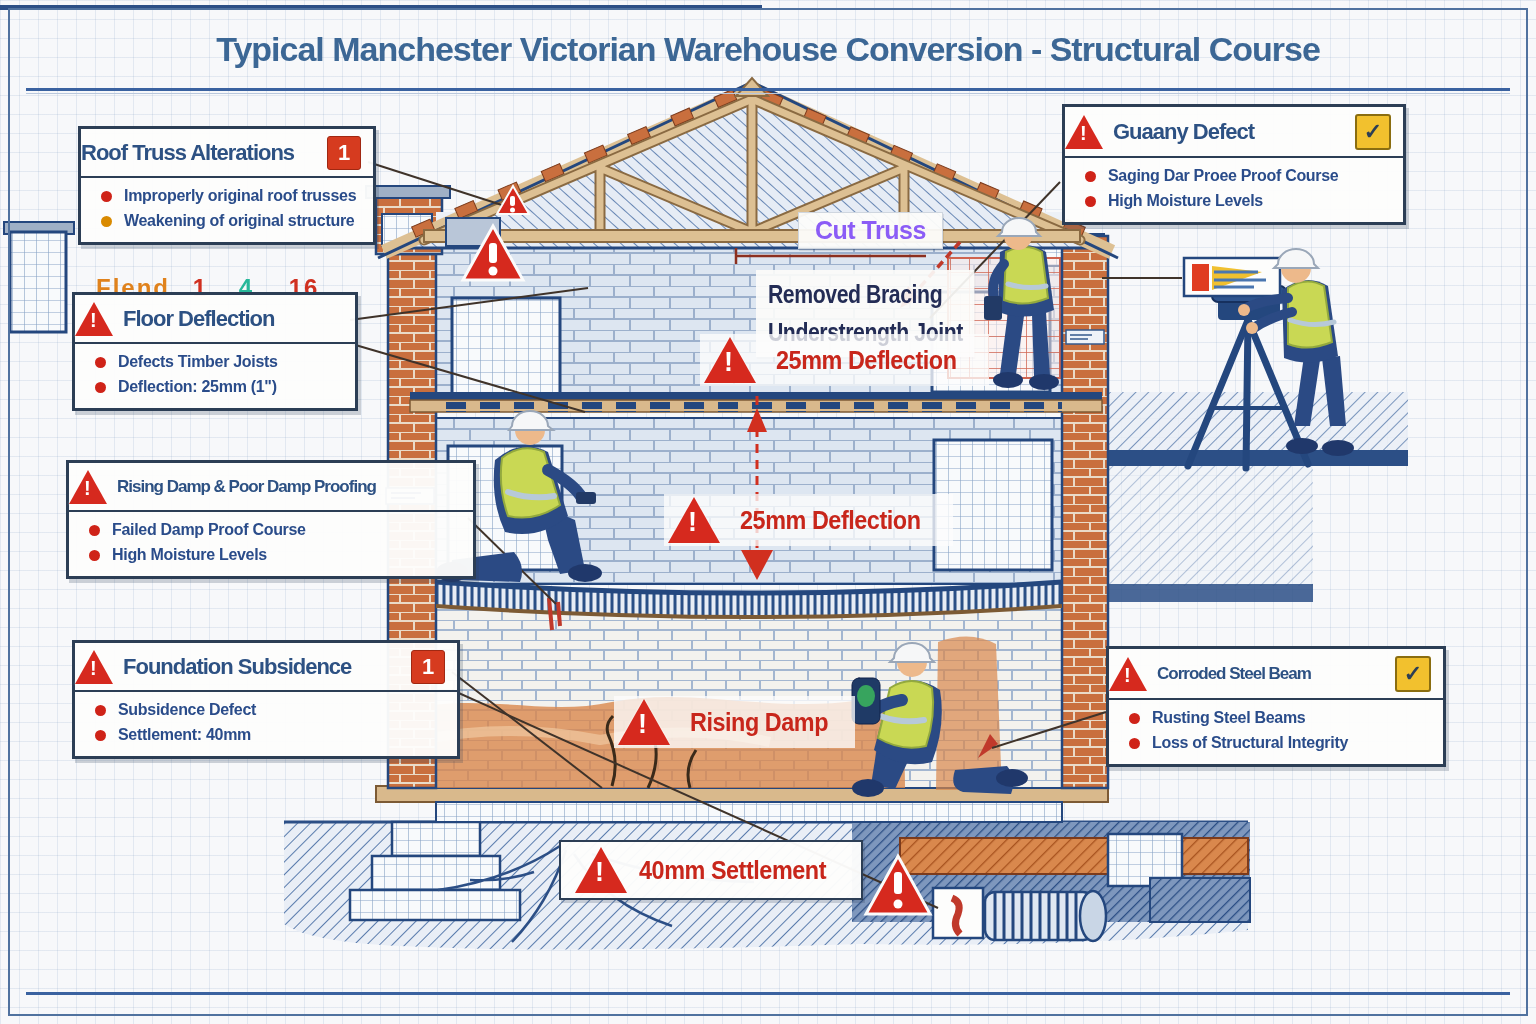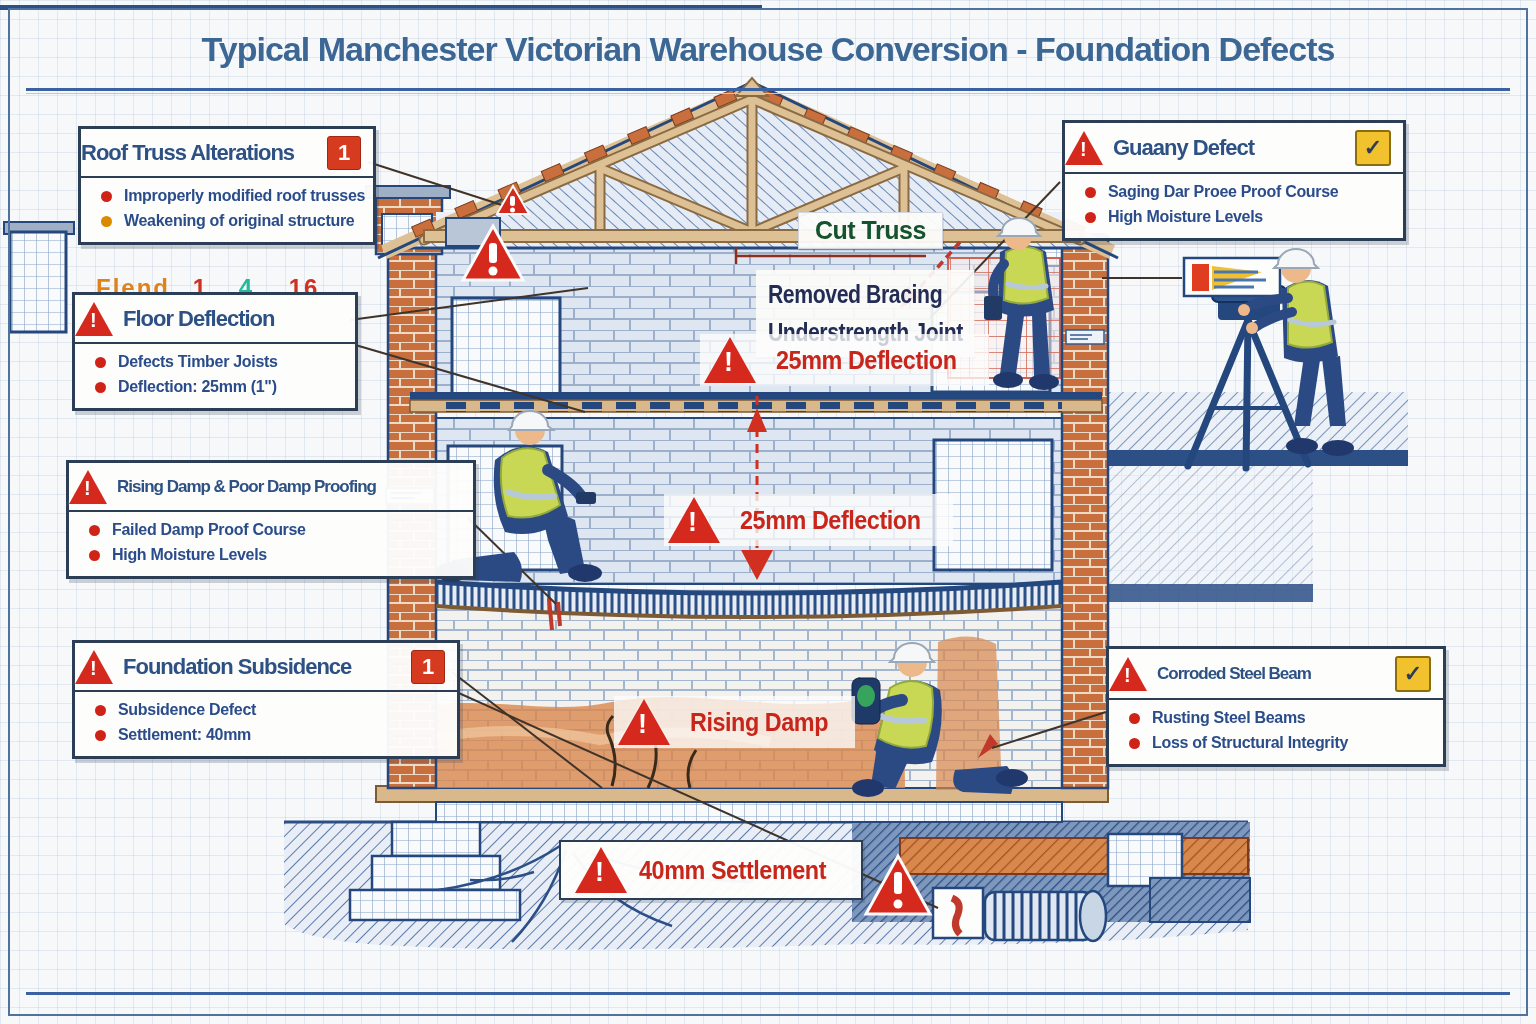--- a/index.html
+++ b/index.html
@@ -42,33 +42,33 @@
 
   .wtri{position:relative;flex:none;width:0;height:0;border-left:19px solid transparent;border-right:19px solid transparent;border-bottom:34px solid #d6291e;filter:drop-shadow(0 0 1px #fff);}
   .wtri:after{content:"!";position:absolute;left:-4px;top:8px;color:#fff;font-size:20px;font-weight:bold;line-height:1;}
   .wtri.lg{border-left-width:26px;border-right-width:26px;border-bottom-width:46px;}
   .wtri.lg:after{left:-6px;top:12px;font-size:27px;}
 
   .ilabel{position:absolute;z-index:4;display:flex;align-items:center;gap:12px;font-weight:bold;white-space:nowrap;}
   .redpatch{background:rgba(253,253,252,.78);padding:3px 12px 3px 4px;gap:20px;}
   .redlab{color:#c8261b;font-size:26px;letter-spacing:-0.5px;transform:scaleX(.9);transform-origin:left center;}
   .navybox{background:rgba(252,252,250,.95);border:1px solid #cfd6df;box-shadow:1px 2px 0 rgba(0,0,0,.08);
-    color:#14532d;font-size:25px;letter-spacing:-0.5px;padding:3px 16px;}
+    color:#8b5cf6;font-size:25px;letter-spacing:-0.5px;padding:3px 16px;}
   .navybox2{background:rgba(252,252,250,.92);box-shadow:1px 2px 0 rgba(0,0,0,.06);color:#232c55;font-size:25px;
     letter-spacing:-0.5px;padding:6px 14px;line-height:1.5;transform:scaleX(.85);transform-origin:left top;}
   .settlebox{background:rgba(253,253,252,.97);border:2.5px solid #2c3e55;box-shadow:2px 3px 0 rgba(44,62,85,.2);padding:5px 14px;}
 </style>
 </head>
 <body>
 
 <div id="canvas">
 
   <div class="topbar"></div>
   <div class="frame"></div>
-  <div class="page-title">Typical Manchester Victorian Warehouse Conversion - Foundation Defects</div>
+  <div class="page-title">Typical Manchester Victorian Warehouse Conversion - Structural Course</div>
   <div class="title-rule"></div>
   <div class="title-rule2"></div>
   <div class="bottom-rule"></div>
 
   <svg class="scene" width="1536" height="1024" viewBox="0 0 1536 1024">
     <defs>
       <pattern id="hatch" width="9" height="9" patternUnits="userSpaceOnUse" patternTransform="rotate(45)">
         <rect width="9" height="9" fill="#e9eef6"></rect>
           <line x1="0" y1="0" x2="0" y2="9" stroke="#5a7cad" stroke-width="2"></line>
       </pattern>
@@ -361,21 +361,21 @@
   </div>
 
   <div class="callout" style="left:78px;top:126px;width:292px">
     <div class="hd">
       <span class="t">Roof Truss Alterations</span>
       <span class="badge red">1</span>
     </div>
     <ul>
       <li>
           <span class="dot"></span>
-          <span>Improperly modified roof trusses</span>
+          <span>Improperly original roof trusses</span>
         </li>
       <li>
           <span class="dot orange"></span>
           <span>Weakening of original structure</span>
         </li>
     </ul>
   </div>
 
   <div class="callout" style="left:72px;top:292px;width:280px">
     <div class="hd">
@@ -422,21 +422,21 @@
           <span class="dot"></span>
           <span>Subsidence Defect</span>
         </li>
       <li>
           <span class="dot"></span>
           <span>Settlement: 40mm</span>
         </li>
     </ul>
   </div>
 
-  <div class="callout" style="left:1062px;top:120px;width:338px">
+  <div class="callout" style="left:1062px;top:104px;width:338px">
     <div class="hd">
       <span class="wtri"></span>
       <span class="t">Guaany Defect</span>
       <span class="badge yellow">✓</span>
     </div>
     <ul>
       <li>
           <span class="dot"></span>
           <span>Saging Dar Proee Proof Course</span>
         </li>

